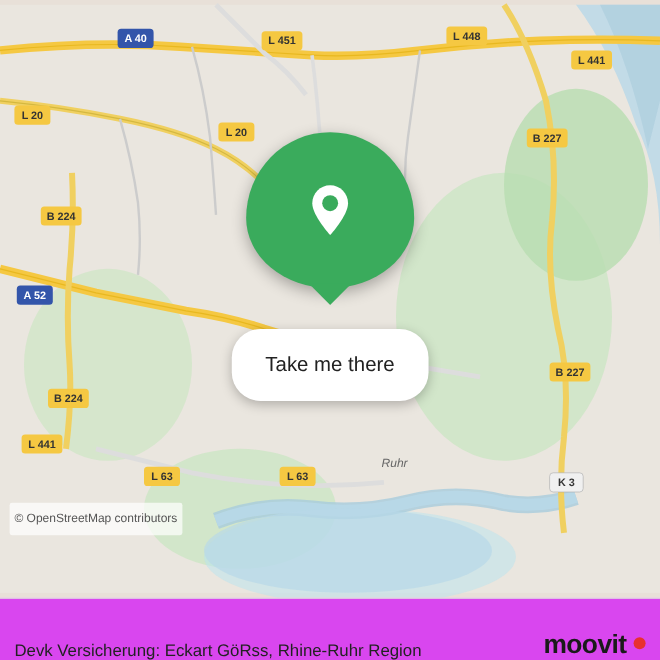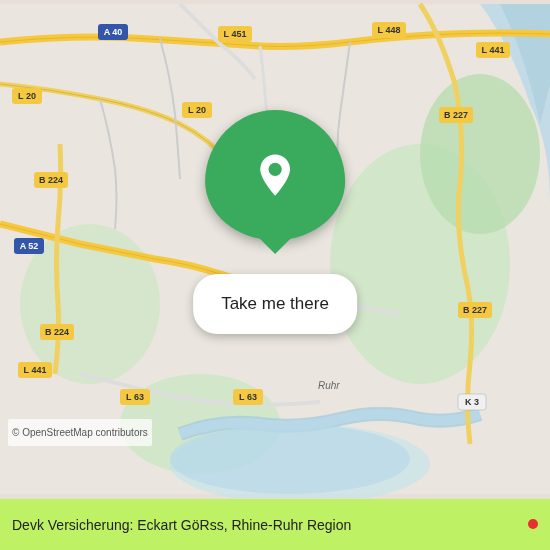--- a/index.html
+++ b/index.html
@@ -95,23 +95,23 @@
       left: 8px;
       font-size: 10px;
       color: #555;
       background: rgba(255,255,255,0.7);
       padding: 8px 4px;
       border-radius: 2px;
     }
 
     #bottom-bar {
       height: 52px;
-      background: #bef264;
-      display: flex;
-      align-items: center;
+      background: #d946ef;
+      display: flex;
+      align-items: flex-end;
       padding: 0 12px;
       border-top: 1px solid #e0e0e0;
     }
 
     #location-name {
       flex: 1;
       font-size: 14px;
       color: #222;
       font-weight: 400;
     }
@@ -249,16 +249,17 @@
       </div>
       <button id="take-me-btn">Take me there</button>
     </div>
 
     <div id="osm-attribution">© OpenStreetMap contributors</div>
   </div>
 
   <div id="bottom-bar">
     <span id="location-name">Devk Versicherung: Eckart GöRss, Rhine-Ruhr Region</span>
     <div id="moovit-logo">
+      <span id="moovit-text">moovit</span>
       <span id="moovit-dot"></span>
     </div>
   </div>
 </div>
 
 </body></html>

